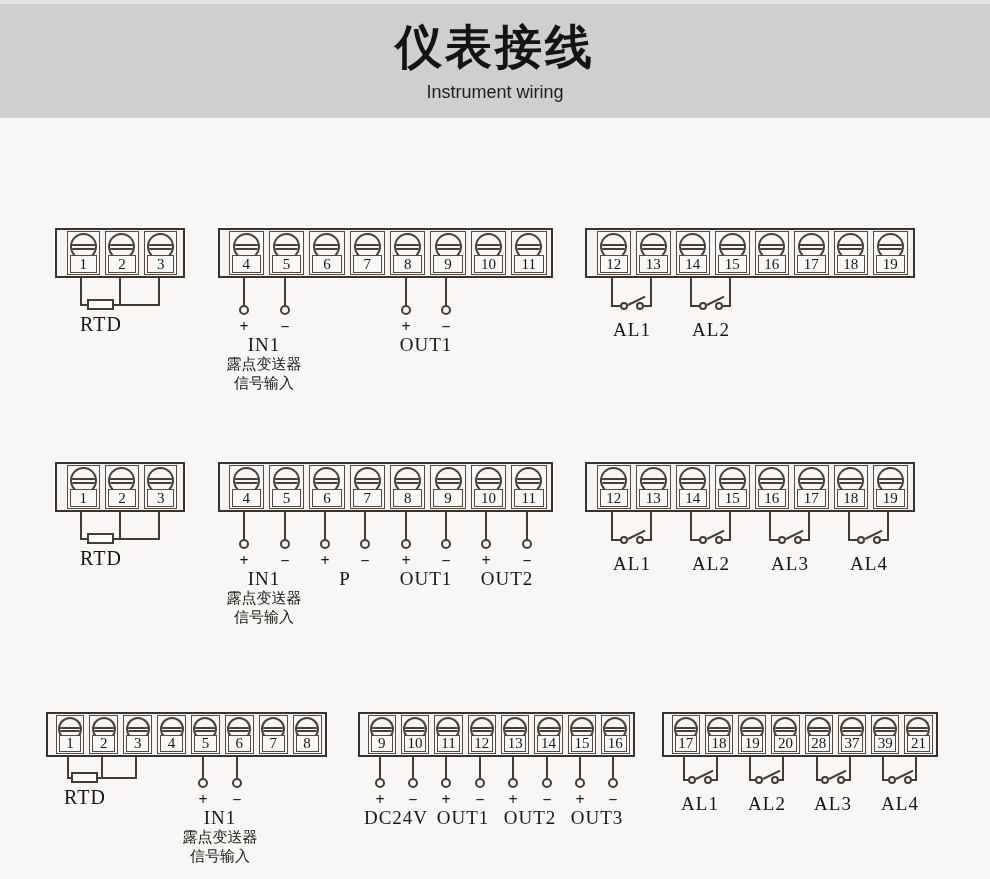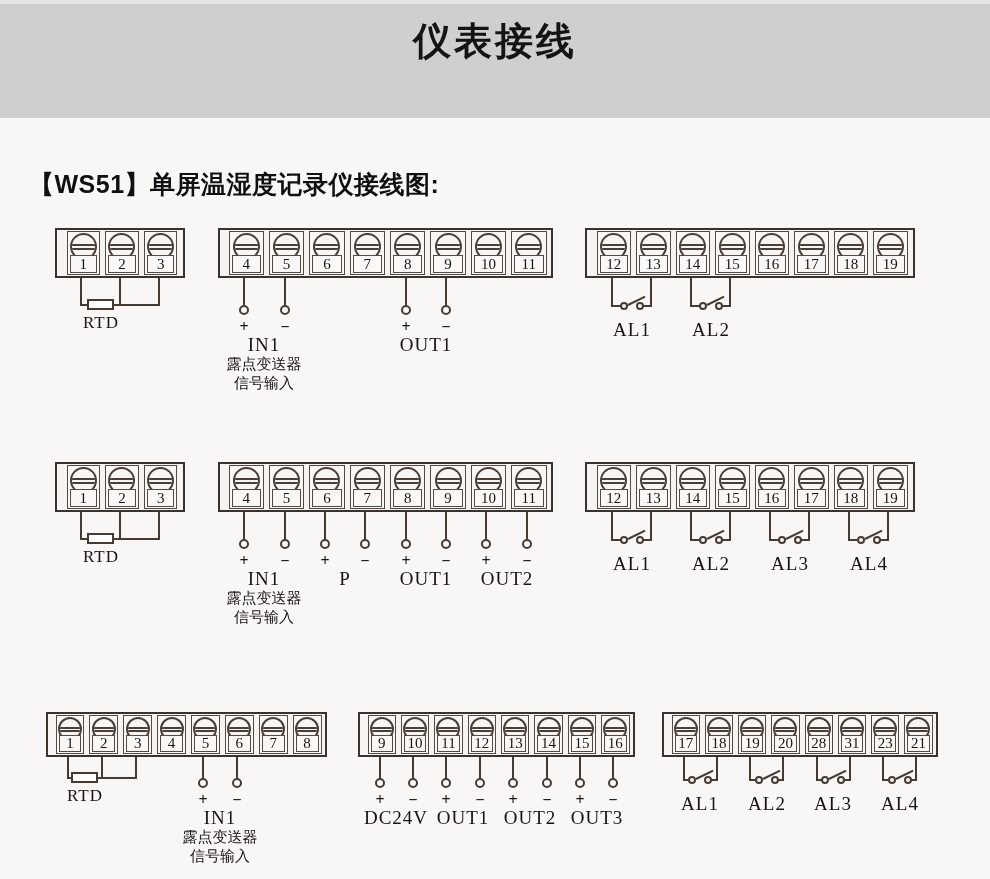--- a/index.html
+++ b/index.html
@@ -1,52 +1,52 @@
 <!DOCTYPE html>
 <html><head>
 <meta charset="utf-8">
 <style>
   html,body{margin:0;padding:0;background:#f8f7f6;}
   body{width:990px;height:879px;overflow:hidden;font-family:"Liberation Sans",sans-serif;}
   .page{position:relative;width:990px;height:879px;background:#f8f7f6;}
   .topbar{position:absolute;top:0;left:0;right:0;height:4px;background:#e6e5e4;}
   .header{position:absolute;top:4px;left:0;right:0;height:114px;background:#d0cfce;text-align:center;}
-  .header-title{padding-top:12px;font-size:38px;font-weight:700;color:#141414;letter-spacing:3px;}
+  .header-title{padding-top:12px;font-size:47px;font-weight:700;color:#141414;letter-spacing:3px;}
   .header-subtitle{font-size:18px;color:#1d1d1d;margin-top:3px;}
   .section-title{position:absolute;left:29px;font-size:25px;font-weight:700;color:#101010;letter-spacing:.5px;white-space:nowrap;}
   #diagram{position:absolute;inset:0;}
   .strip{position:absolute;border:2px solid #3a332d;background:#f5f4f2;box-sizing:border-box;}
   .cell{position:absolute;top:1px;border:1px solid #554a40;background:#faf8f6;box-sizing:border-box;}
   .screw{position:relative;margin:1px auto 0;border:2px solid #4a3f37;border-radius:50%;overflow:hidden;background:#f8f6f4;box-sizing:border-box;}
   .slot{position:absolute;left:-2px;right:-2px;height:2px;background:#4a3f37;}
   .s1{top:40%;}.s2{top:55%;}
   .numbox{position:absolute;left:2px;right:2px;bottom:1px;border:1px solid #554a40;background:#faf8f6;
           font-family:"Liberation Serif","DejaVu Serif",serif;text-align:center;color:#18140f;}
   .wire-v{position:absolute;width:2px;background:#473b31;}
   .wire-h{position:absolute;height:2px;background:#473b31;}
   .pcirc{position:absolute;width:10px;height:10px;border:2px solid #473b31;border-radius:50%;background:#f8f7f6;box-sizing:border-box;}
   .rcirc{position:absolute;width:8px;height:8px;border:2px solid #473b31;border-radius:50%;background:#f8f7f6;box-sizing:border-box;}
   .lever{position:absolute;width:19px;height:2px;background:#473b31;transform:rotate(-26deg);transform-origin:0 50%;}
   .resistor{position:absolute;width:27px;height:11px;border:2px solid #473b31;background:#ffffff;box-sizing:border-box;}
   .lab{position:absolute;text-align:center;color:#18140f;font-family:"Liberation Serif","DejaVu Serif",serif;white-space:nowrap;}
   .pm{font-size:16px;font-weight:700;}
   .grp{font-size:19px;letter-spacing:1px;}
   .sub{font-size:15px;}
-  .rtdl{font-size:17px;letter-spacing:1px;}
+  .rtdl{font-size:20px;letter-spacing:1px;}
   .rell{font-size:19px;letter-spacing:1px;}
 </style>
 </head>
 <body>
 
 <div class="page">
   <div class="topbar"></div>
   <div class="header">
     <div class="header-title">仪表接线</div>
+    <div class="header-subtitle">Instrument wiring</div>
   </div>
-  <div class="section-title" style="top:168px;">【WS51】单屏温湿度记录仪接线图:</div>
   <div id="diagram">
       <div class="strip" style="left: 55px; top: 228px; width: 130px; height: 50px;">
         <div class="cell" style="left: 9.5px; width: 33.6667px; height: 44px;">
           <div class="screw" style="width: 27px; height: 27px;">
             <div class="slot s1"></div>
             <div class="slot s2"></div>
           </div>
           <div class="numbox" style="height: 16px; font-size: 15px; line-height: 16px;">1</div>
         </div>
         <div class="cell" style="left: 48.1667px; width: 33.6667px; height: 44px;">
@@ -575,28 +575,28 @@
             <div class="slot s1"></div>
             <div class="slot s2"></div>
           </div>
           <div class="numbox" style="height: 15px; font-size: 15px; line-height: 15px;">28</div>
         </div>
         <div class="cell" style="left: 173.75px; width: 28.25px; height: 39px;">
           <div class="screw" style="width: 24px; height: 24px;">
             <div class="slot s1"></div>
             <div class="slot s2"></div>
           </div>
-          <div class="numbox" style="height: 15px; font-size: 15px; line-height: 15px;">31</div>
+          <div class="numbox" style="height: 15px; font-size: 15px; line-height: 15px;">37</div>
         </div>
         <div class="cell" style="left: 207px; width: 28.25px; height: 39px;">
           <div class="screw" style="width: 24px; height: 24px;">
             <div class="slot s1"></div>
             <div class="slot s2"></div>
           </div>
-          <div class="numbox" style="height: 15px; font-size: 15px; line-height: 15px;">23</div>
+          <div class="numbox" style="height: 15px; font-size: 15px; line-height: 15px;">39</div>
         </div>
         <div class="cell" style="left: 240.25px; width: 28.25px; height: 39px;">
           <div class="screw" style="width: 24px; height: 24px;">
             <div class="slot s1"></div>
             <div class="slot s2"></div>
           </div>
           <div class="numbox" style="height: 15px; font-size: 15px; line-height: 15px;">21</div>
         </div>
       </div>
       <div class="wire-v" style="left: 67px; top: 757px; height: 22px;"></div>

